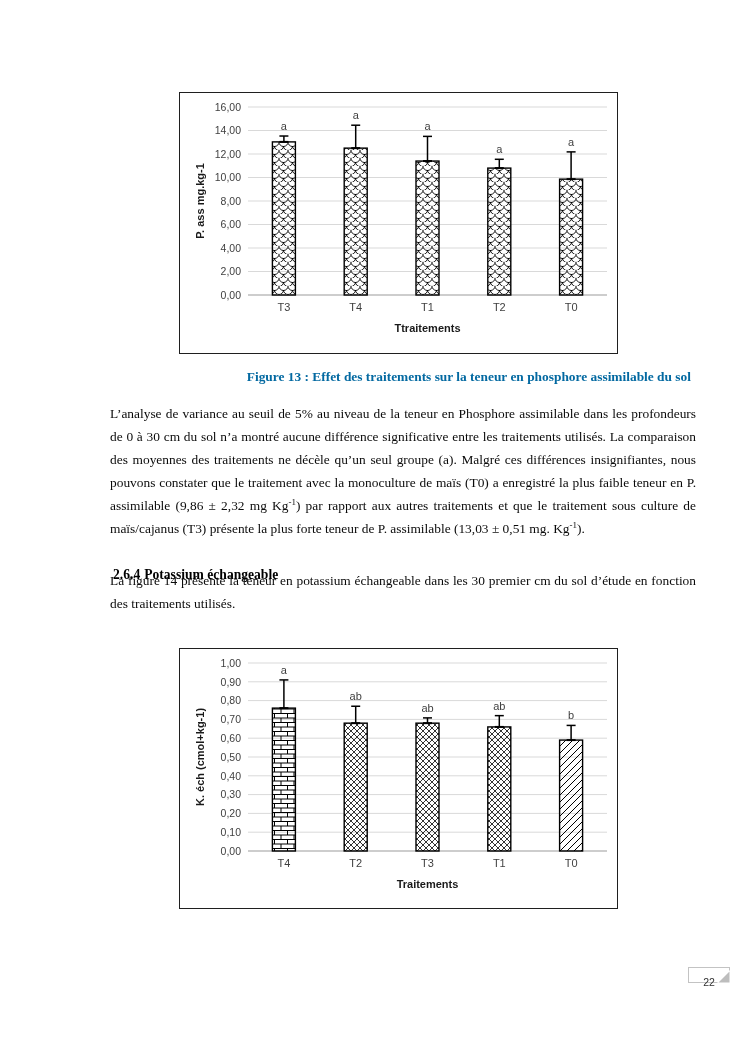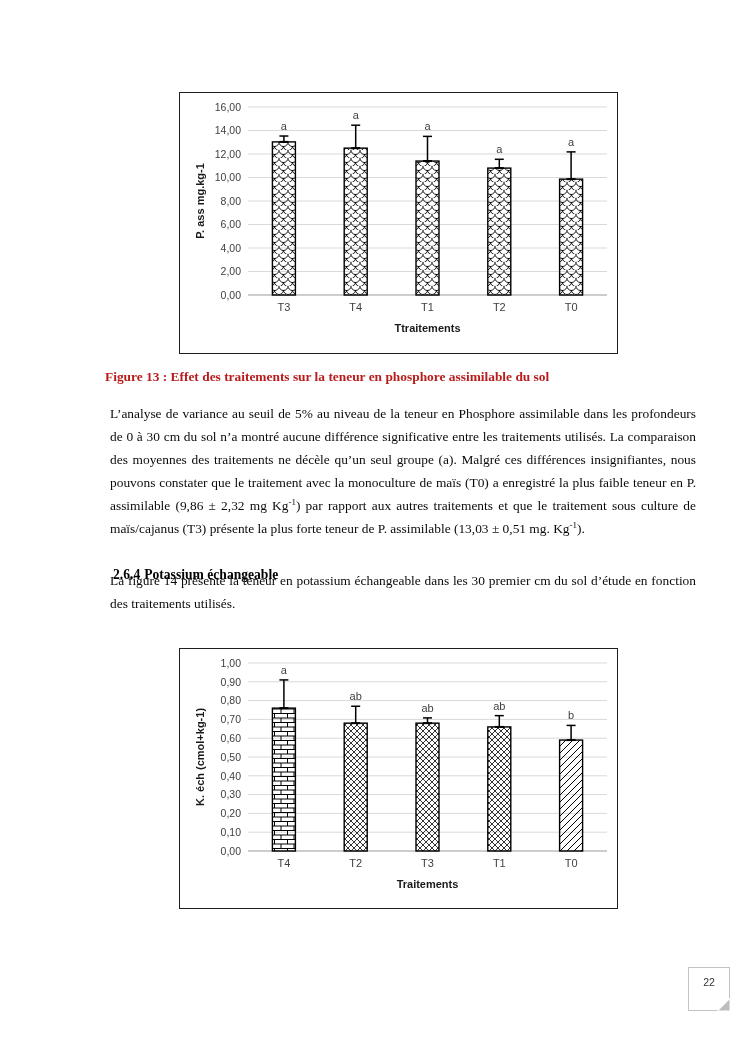--- a/index.html
+++ b/index.html
@@ -8,39 +8,39 @@
     font-family:"Liberation Serif", serif; overflow:hidden;
   }
   .chart-frame {
     position:absolute; left:179px; width:437px; background:#ffffff;
     border:1.5px solid #1f1f1f; box-sizing:content-box;
   }
   .chart1 { top:92px;  height:260px; }
   .chart2 { top:648px; height:259px; }
   .chart-frame svg { display:block; margin-top:1px; }
   .caption {
-    position:absolute; left:105px; width:586px; text-align:left;
-    font-weight:bold; font-size:13.4px; color:#b91c1c;
+    position:absolute; left:105px; width:586px; text-align:right;
+    font-weight:bold; font-size:13.4px; color:#0369a1;
   }
   .cap13 { top:369px; }
   .cap14 { top:922px; }
   .body {
     position:absolute; left:105px; width:586px; margin:5px;
     font-size:13.4px; line-height:23.1px; text-align:justify; color:#0a0a0a;
   }
   .para1 { top:397px; }
   .para2 { top:564px; }
   .body sup { font-size:9px; line-height:0; }
   .heading {
     position:absolute; left:113px; top:567px;
     font-weight:bold; font-size:13.6px; color:#000;
   }
   .hnum { margin-right:4px; }
   .page-num-box {
-    position:absolute; left:688px; top:967px; width:42px; height:44px;
+    position:absolute; left:688px; top:967px; width:42px; height:16px;
     background:#ffffff; border:1px solid #c3c3c3; box-sizing:border-box;
   }
   .page-num {
     position:absolute; top:8px; left:0; right:0; text-align:center;
     font-family:"Liberation Sans", sans-serif; font-size:10.5px; color:#333;
   }
   .fold { position:absolute; right:-1px; bottom:-1px; }
 </style>
 </head>
 <body>

